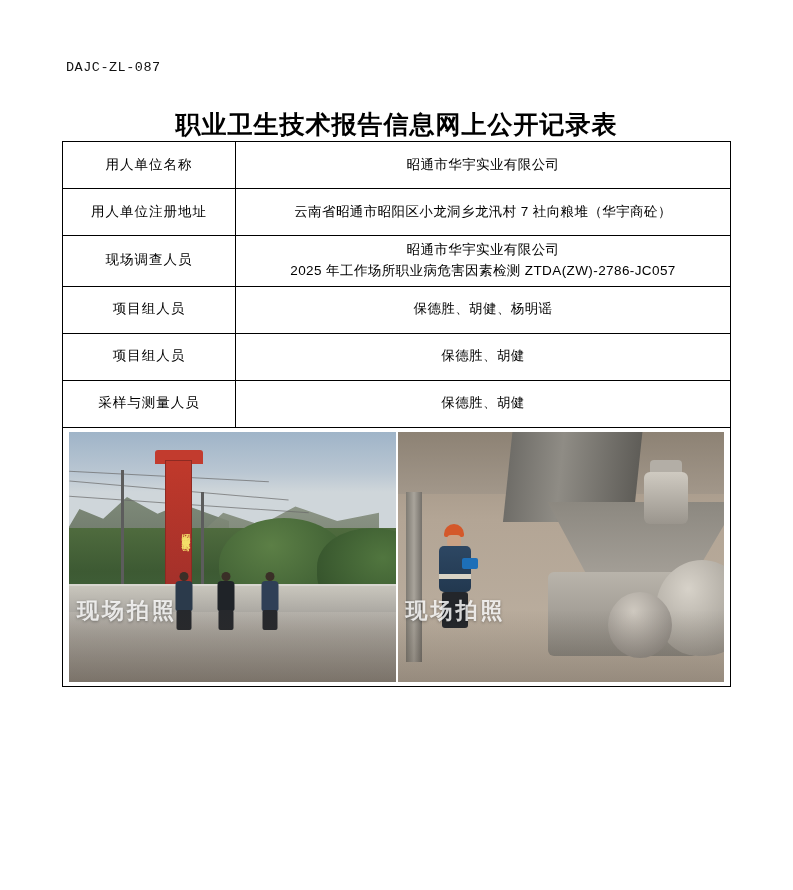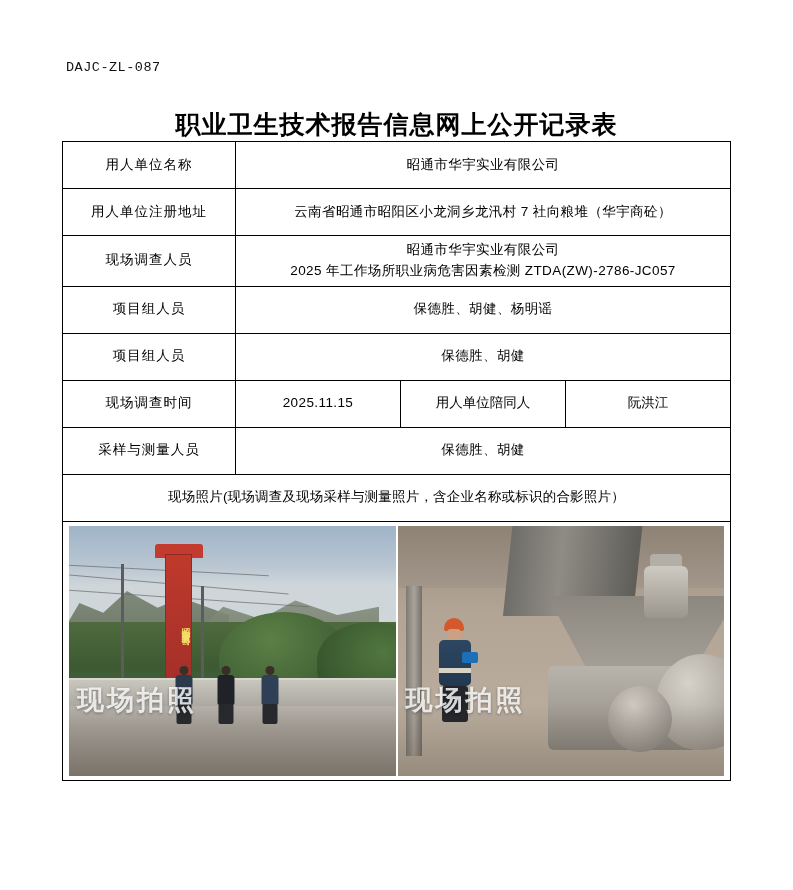--- a/index.html
+++ b/index.html
@@ -318,21 +318,21 @@
     width: 16px; height: 11px;
     background: #1d6fb8;
     border-radius: 2px;
   }
 
   
   .wm-big {
     position: absolute;
     left: 8px;
     bottom: 54px;
-    font-size: 27px;
+    font-size: 22px;
     font-weight: bold;
     color: rgba(255,255,255,0.82);
     letter-spacing: 3px;
     text-shadow: 0 1px 3px rgba(0,0,0,0.35);
   }
   .photo-fade {
     position: absolute;
     left: 0; bottom: 0; width: 100%; height: 72px;
     background: linear-gradient(to bottom, rgba(0,0,0,0), rgba(60,50,40,0.30));
     pointer-events: none;
@@ -367,31 +367,22 @@
       </tr>
       <tr>
         <td class="label">项目组人员</td>
         <td class="value" colspan="3">保德胜、胡健、杨明谣</td>
       </tr>
       <tr>
         <td class="label">项目组人员</td>
         <td class="value" colspan="3">保德胜、胡健</td>
       </tr>
       <tr>
-        <td class="label">现场调查时间</td>
-        <td class="value">2025.11.15</td>
-        <td class="mid-label">用人单位陪同人</td>
-        <td class="mid-value">阮洪江</td>
-      </tr>
-      <tr>
         <td class="label">采样与测量人员</td>
         <td class="value" colspan="3">保德胜、胡健</td>
-      </tr>
-      <tr>
-        <td class="photos-header" colspan="4">现场照片(现场调查及现场采样与测量照片，含企业名称或标识的合影照片）</td>
       </tr>
       <tr>
         <td class="photos-cell" colspan="4">
           <div class="photo-row">
 
             <div class="photo p1">
               <div class="mountain"></div>
               <div class="mountain2"></div>
               <div class="wire w1"></div>
               <div class="wire w2"></div>

